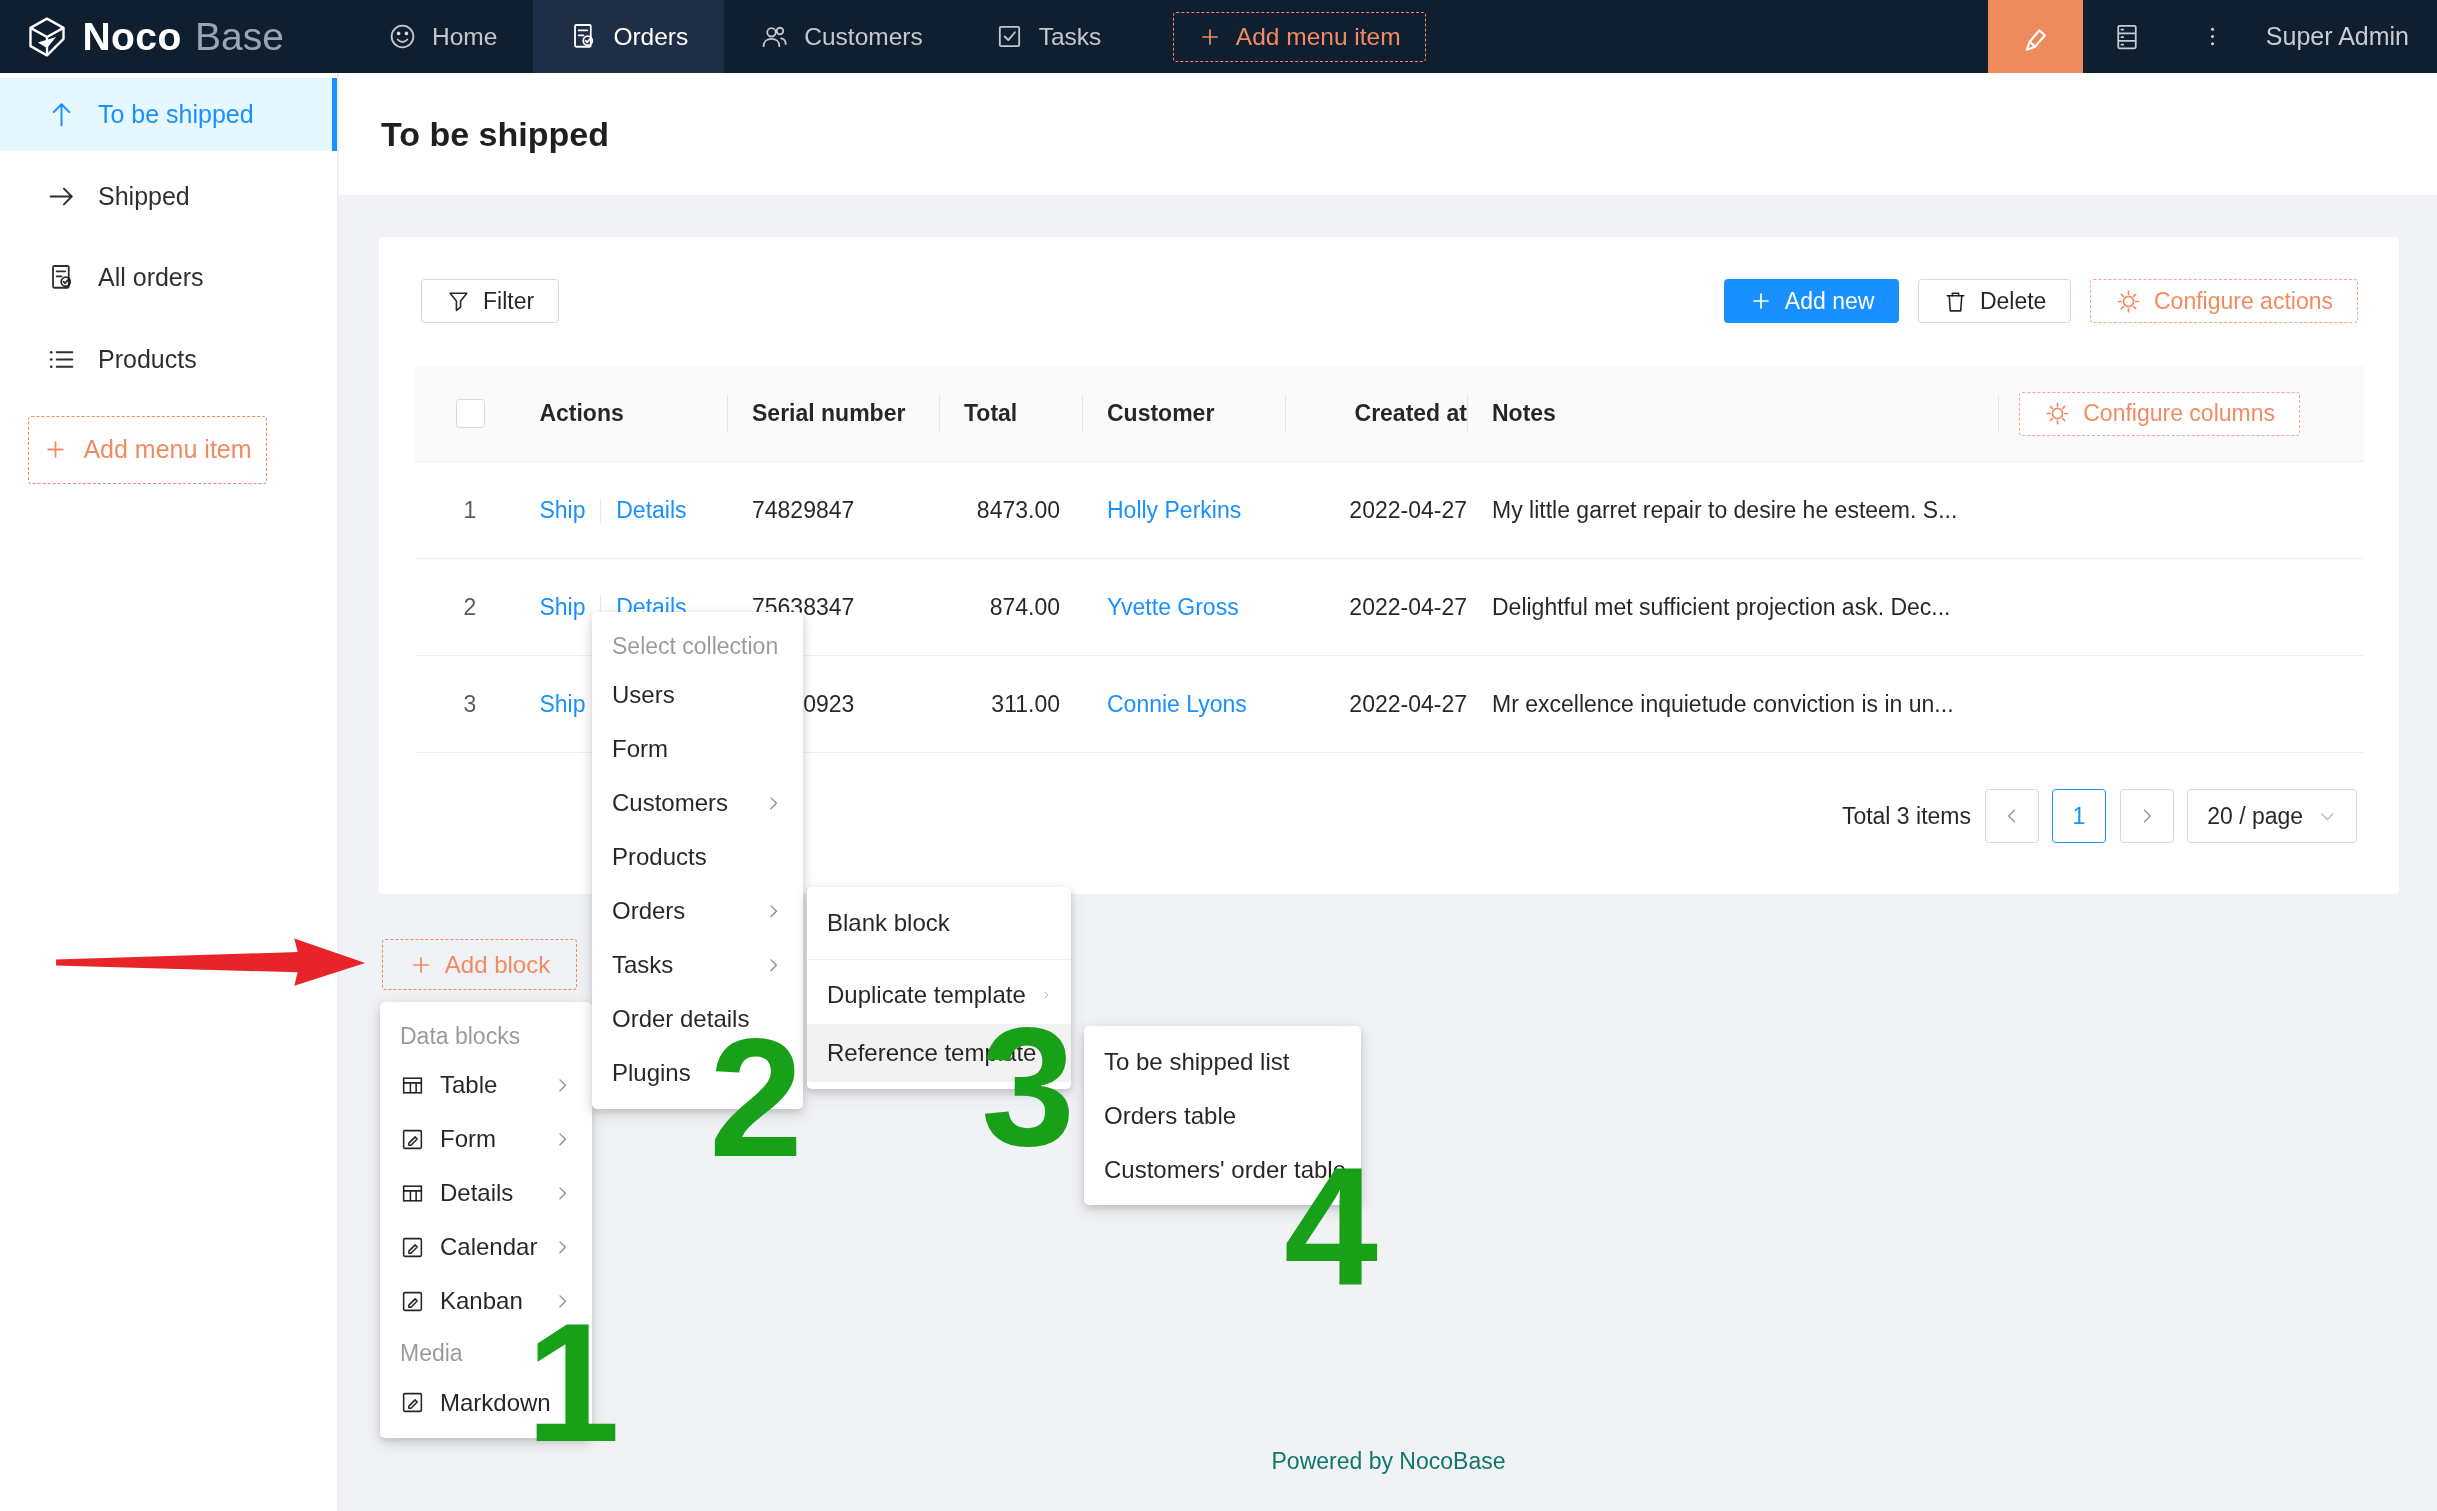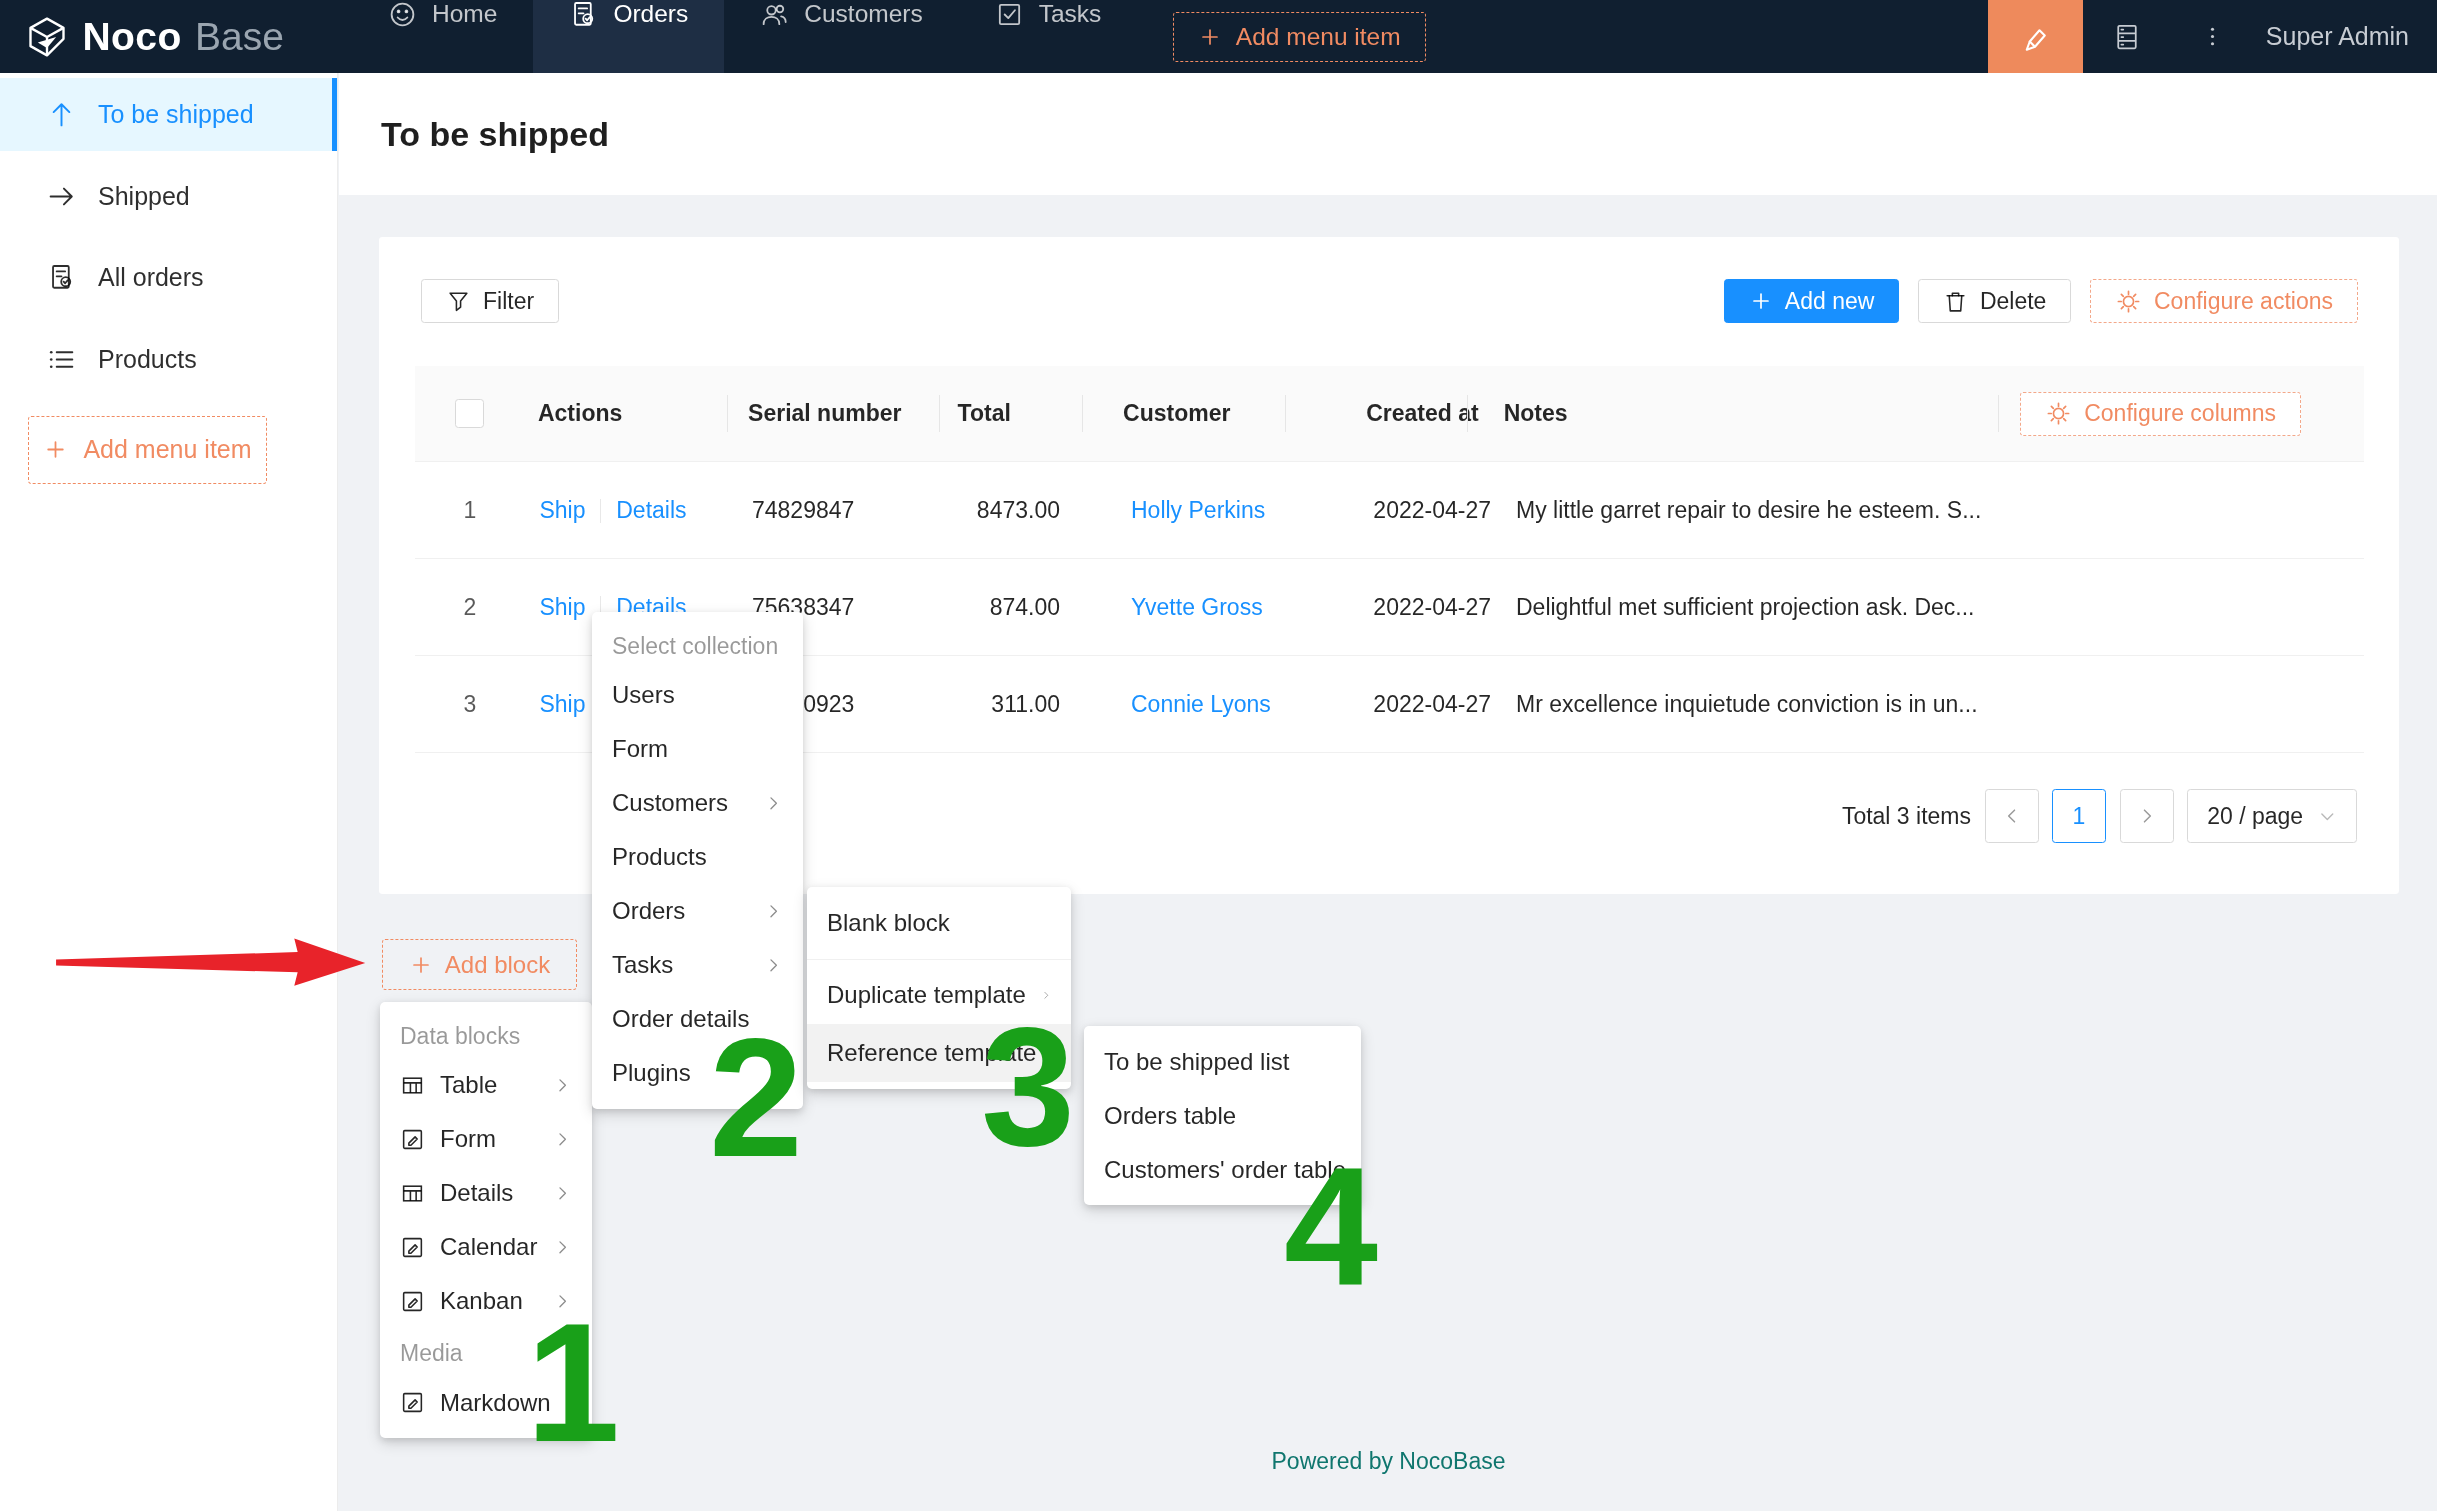--- a/index.html
+++ b/index.html
@@ -7,21 +7,21 @@
           font-family:"Liberation Sans",sans-serif;color:rgba(0,0,0,.85);}
   svg{display:block;}
 
   
   .topnav{position:absolute;left:0;top:0;width:2438px;height:73px;background:#101f30;
           display:flex;align-items:center;color:#c7ccd3;z-index:30;}
   .logo{display:flex;align-items:center;gap:13.5px;padding:0 29px 0 25px;height:100%;}
   .logo-noco{font-size:39px;font-weight:bold;color:#fff;letter-spacing:0.4px;}
   .logo-base{font-size:39px;font-weight:300;color:#9aa5b0;}
   .nav-items{display:flex;align-items:stretch;height:100%;margin-left:39px;}
-  .nav-item{display:flex;align-items:flex-start;gap:15px;padding:0 36px;font-size:24.5px;color:rgba(255,255,255,.75);cursor:pointer;}
+  .nav-item{display:flex;align-items:center;gap:15px;padding:0 36px;font-size:24.5px;color:rgba(255,255,255,.75);cursor:pointer;}
   .nav-item.active{background:#1e2e44;color:#fff;}
   .nav-add{margin-left:36px;align-self:center;display:flex;align-items:center;gap:13.5px;
            border:1.7px dashed #f18b62;border-radius:3.4px;background:transparent;color:#f18b62;
            font-size:24.5px;padding:10px 24px;font-family:inherit;cursor:pointer;}
   .nav-right{margin-left:auto;display:flex;align-items:center;height:100%;}
   .pen-btn{width:95px;height:73px;background:#ee8a5c;color:#fff;display:flex;align-items:center;justify-content:center;border:none;cursor:pointer;}
   .nav-icon-btn{height:73px;padding:0 29px;display:flex;align-items:center;justify-content:center;color:#c7ccd3;background:transparent;border:none;cursor:pointer;}
   .nav-user{font-size:25px;color:#c7ccd3;padding:0 29px 0 12px;cursor:pointer;}
 
   
@@ -54,21 +54,21 @@
   .table{position:absolute;left:36px;top:129px;width:1949px;}
   .thead{height:95px;background:#fafafa;display:flex;align-items:center;position:relative;
          border-bottom:0.8px solid #f0f0f0;font-size:23px;font-weight:bold;color:rgba(0,0,0,.85);}
   .trow{height:96px;display:flex;align-items:center;border-bottom:0.8px solid #f0f0f0;font-size:23px;}
   .cell{box-sizing:border-box;padding-left:25px;white-space:nowrap;overflow:hidden;}
   .c-sel{width:110px;display:flex;justify-content:center;padding-left:0;}
   .c-act{width:202px;padding-left:14.4px;}
   .c-ser{width:212px;}
   .c-tot{width:143px;display:flex;justify-content:flex-end;padding:0 22px 0 0;}
   .c-tot-h{width:143px;padding-left:25px;}
-  .c-cus{width:203px;margin-left:24px;}
+  .c-cus{width:203px;}
   .c-cre{width:182px;text-align:right;}
   .c-not{width:531px;}
   .c-cfg{width:365px;display:flex;justify-content:flex-end;padding:0 63px 0 0;}
   .hsep{position:absolute;top:29px;width:0.8px;height:37px;background:#e6e6e6;}
   .checkbox{width:27px;height:27px;border:1.7px solid #d9d9d9;border-radius:3.4px;background:#fff;cursor:pointer;}
   .row-index{color:rgba(0,0,0,.65);}
   .link{color:#1890ff;cursor:pointer;}
   .act-sep{display:inline-block;width:0.8px;height:24px;background:#e8e8e8;margin:0 15px;vertical-align:middle;}
 
   

